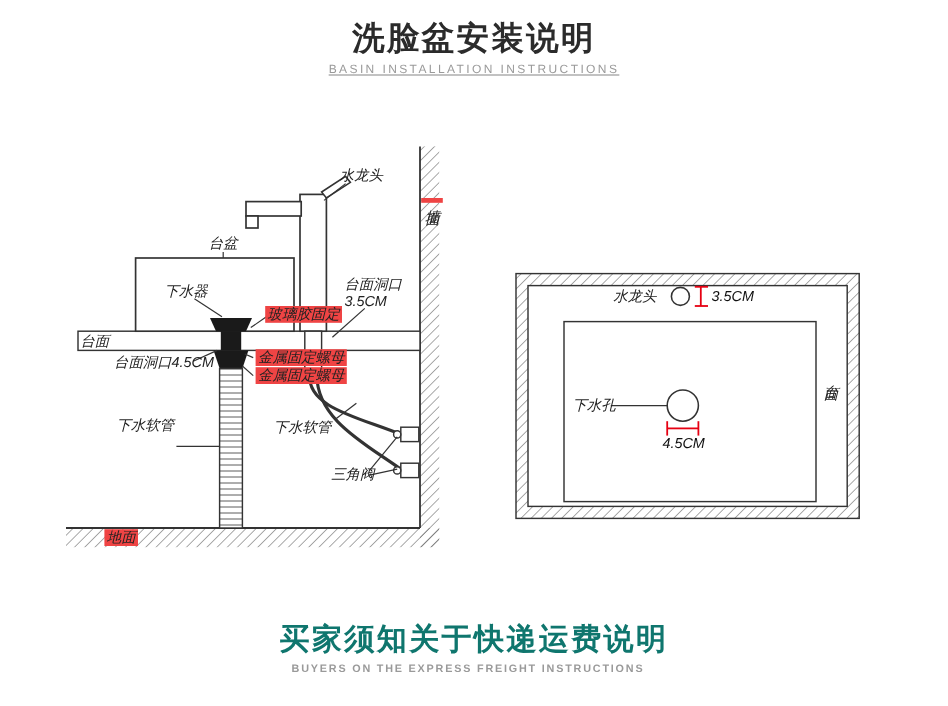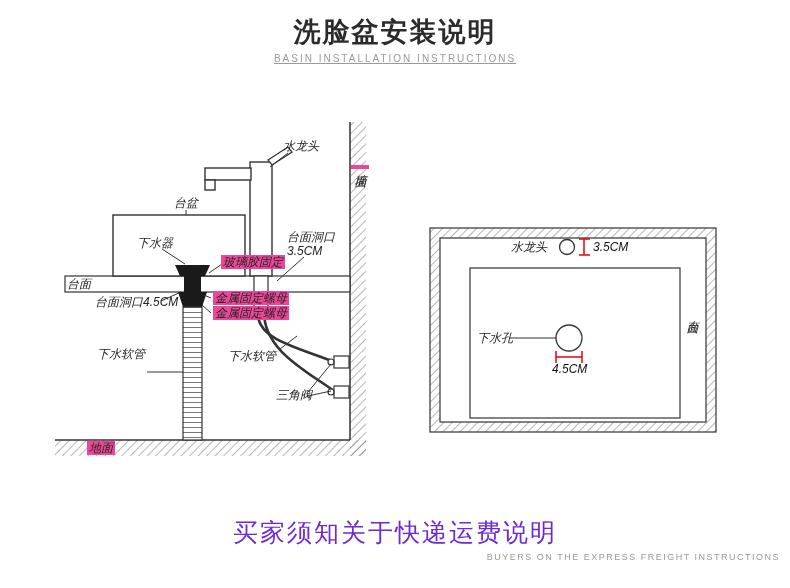--- a/index.html
+++ b/index.html
@@ -10,37 +10,37 @@
   .hd-title{
     position:absolute;top:14px;left:0;width:790px;text-align:center;
     font-size:27px;font-weight:700;letter-spacing:2px;color:#2b2b2b;
   }
   .hd-sub{
     position:absolute;top:53px;left:0;width:790px;text-align:center;
     font-size:10px;letter-spacing:2px;color:#9a9a9a;text-decoration:underline;
   }
   .ft-title{
     position:absolute;top:516px;left:0;width:790px;text-align:center;
-    font-size:25px;font-weight:400;letter-spacing:2px;color:#6d28d9;
+    font-size:25px;font-weight:700;letter-spacing:2px;color:#0f766e;
   }
   .ft-sub{
-    position:absolute;top:552px;left:0;width:780px;text-align:right;
-    font-size:9px;letter-spacing:1.5px;color:#9a9a9a;
+    position:absolute;top:552px;left:0;width:780px;text-align:center;
+    font-size:9px;letter-spacing:1.5px;color:#9a9a9a;font-weight:bold;
   }
   .watermark{
     position:absolute;top:545px;right:6px;
     font-size:29px;color:#f08080;opacity:.9;letter-spacing:1px;
   }
   svg.diagram{position:absolute;left:0;top:0;z-index:1;}
   .lbl{
     position:absolute;z-index:2;font-size:12px;line-height:1.2;color:#222;
     white-space:pre-line;
     font-style:italic;
   }
-  .lbl.bg{background:#ec4899;padding:0 2px;}
+  .lbl.bg{background:#ef4444;padding:0 2px;}
   .lbl.vert{writing-mode:vertical-rl;text-orientation:upright;letter-spacing:2px;}
   .lbl.dim{color:#111;}
 </style>
 </head>
 <body>
 
 <div class="canvas">
 
   <div class="hd-title">洗脸盆安装说明</div>
   <div class="hd-sub">BASIN INSTALLATION INSTRUCTIONS</div>

